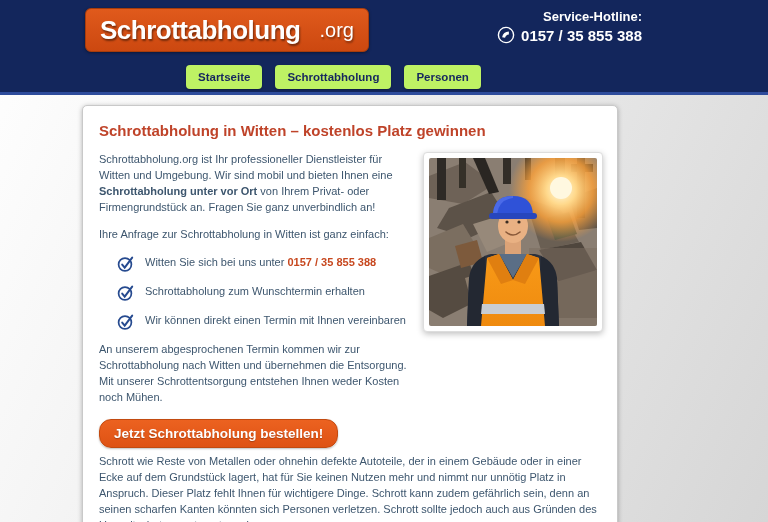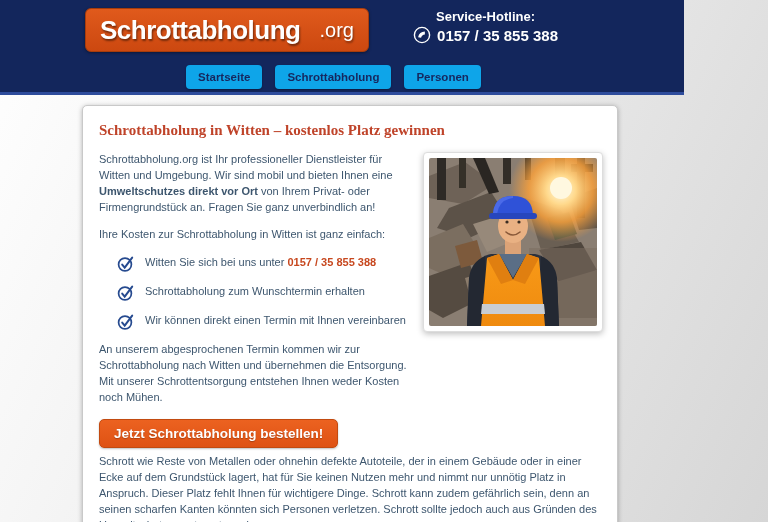--- a/index.html
+++ b/index.html
@@ -6,84 +6,84 @@
   html,body { width:768px; height:522px; }
   body { font-family:"Liberation Sans","DejaVu Sans",sans-serif; }
 
   .page {
     position:relative; width:768px; height:522px; overflow:hidden;
     background:linear-gradient(115deg,#ffffff 0%,#f1f1f1 38%,#d6d6d6 100%);
   }
 
   
   .topbar {
-    position:absolute; top:0; left:0; width:684px; height:95px;
+    position:absolute; top:0; left:0; width:768px; height:95px;
     background:#13265c; border-bottom:3px solid #2e4c9c;
   }
   .logo-box {
     position:absolute; left:85px; top:8px; height:44px;
     background:linear-gradient(180deg,#e05a1c,#cc4810);
     border:1px solid #a83c0b; border-radius:6px;
     display:flex; align-items:center; padding:0 14px;
     box-shadow:0 1px 3px rgba(0,0,0,.4);
   }
   .logo-main {
     color:#fff; font-weight:700; font-size:26px; letter-spacing:-0.5px;
     text-shadow:1px 2px 2px rgba(0,0,0,.45);
   }
   .logo-suffix {
     color:#fff; font-weight:400; font-size:20px; margin-left:19px;
     text-shadow:1px 2px 2px rgba(0,0,0,.4);
   }
   .hotline {
     position:absolute; right:126px; top:9px; text-align:right; color:#fff;
   }
-  .hotline-label { font-size:13px; font-weight:600; display:block; margin-bottom:2px;text-align:center; }
+  .hotline-label { font-size:13px; font-weight:600; display:block; margin-bottom:2px; }
   .hotline-number {
     display:flex; align-items:center; gap:6px; justify-content:flex-end;
     font-size:15px; font-weight:700;
   }
   .phone-icon svg { display:block; }
 
   .nav {
     position:absolute; left:186px; top:65px; display:flex; gap:13px;
   }
   .nav-btn {
-    background:#0ea5e9; color:#16275e; border:none; border-radius:4px;
+    background:#bef264; color:#16275e; border:none; border-radius:4px;
     font-family:inherit; font-size:11.5px; font-weight:600;
     padding:6px 12px; cursor:pointer; box-shadow:0 1px 2px rgba(0,0,0,.3);
   }
 
   
   .card {
     position:absolute; left:82px; top:105px; width:536px; height:470px;
     background:#fff; border:1px solid #c9c9c9; border-radius:5px;
     box-shadow:0 1px 5px rgba(0,0,0,.28);
     padding:14px 16px;
   }
   .page-title {
-    color:#bf4329; font-size:15px; font-weight:700; margin:2px 0 13px;font-family:Liberation Serif, serif;
+    color:#bf4329; font-size:15px; font-weight:700; margin:2px 0 13px;
   }
   .content-row { display:flex; gap:16px; align-items:flex-start; }
   .text-col { width:308px; flex:none; }
 
   p, .li-text { color:#3d566e; font-size:11px; line-height:1.45; }
   .text-col p { margin:0 0 11px; }
   .bold { font-weight:700; }
   .phone-inline { color:#c7481f; font-weight:700; }
 
   .checklist { list-style:none; padding-left:18px; margin:0 0 12px; }
   .checklist li { display:flex; align-items:center; gap:10px; margin:12px 0; }
   .check-icon { flex:none; width:18px; height:17px; }
 
   .cta-btn {
     display:inline-block; margin-top:3px;
     background:linear-gradient(180deg,#ec6220,#de5214);
     color:#fff; font-family:inherit; font-weight:700; font-size:13.5px;
-    padding:6px 14px; border:1px solid #c24a10; border-radius:5px;
+    padding:6px 14px; border:1px solid #c24a10; border-radius:12px;
     cursor:pointer; box-shadow:0 1px 2px rgba(0,0,0,.25);
     text-shadow:0 1px 1px rgba(0,0,0,.25);
     text-align:center;
   }
 
   .photo-frame {
     width:180px; flex:none; background:#fff; border:1px solid #ddd;
     border-radius:4px; padding:5px; box-shadow:0 2px 6px rgba(0,0,0,.25);
   }
   .photo-frame svg { display:block; border-radius:2px; }
@@ -126,23 +126,23 @@
   </div>
 
   <div class="card">
 
     <h1 class="page-title">Schrottabholung in Witten – kostenlos Platz gewinnen</h1>
 
     <div class="content-row">
 
       <div class="text-col">
 
-        <p><span>Schrottabholung.org ist Ihr professioneller Dienstleister für Witten und Umgebung. Wir sind mobil und bieten Ihnen eine </span><span class="bold">Umweltschutzes direkt vor Ort</span><span> von Ihrem Privat- oder Firmengrundstück an. Fragen Sie ganz unverbindlich an!</span></p>
-
-        <p>Ihre Kosten zur Schrottabholung in Witten ist ganz einfach:</p>
+        <p><span>Schrottabholung.org ist Ihr professioneller Dienstleister für Witten und Umgebung. Wir sind mobil und bieten Ihnen eine </span><span class="bold">Schrottabholung unter vor Ort</span><span> von Ihrem Privat- oder Firmengrundstück an. Fragen Sie ganz unverbindlich an!</span></p>
+
+        <p>Ihre Anfrage zur Schrottabholung in Witten ist ganz einfach:</p>
 
         <ul class="checklist">
           <li>
             <span class="check-icon">
               <svg width="18" height="17" viewBox="0 0 18 17">
                 <circle cx="8" cy="9.5" r="6.4" fill="none" stroke="#264a8f" stroke-width="1.7"></circle>
                 <path d="M5.2 9.6 l2.5 3 L15.2 2.6" fill="none" stroke="#264a8f" stroke-width="2" stroke-linecap="round"></path>
               </svg>
             </span>
             <span class="li-text"><span>Witten Sie sich bei uns unter </span><span class="phone-inline">0157 / 35 855 388</span></span>

